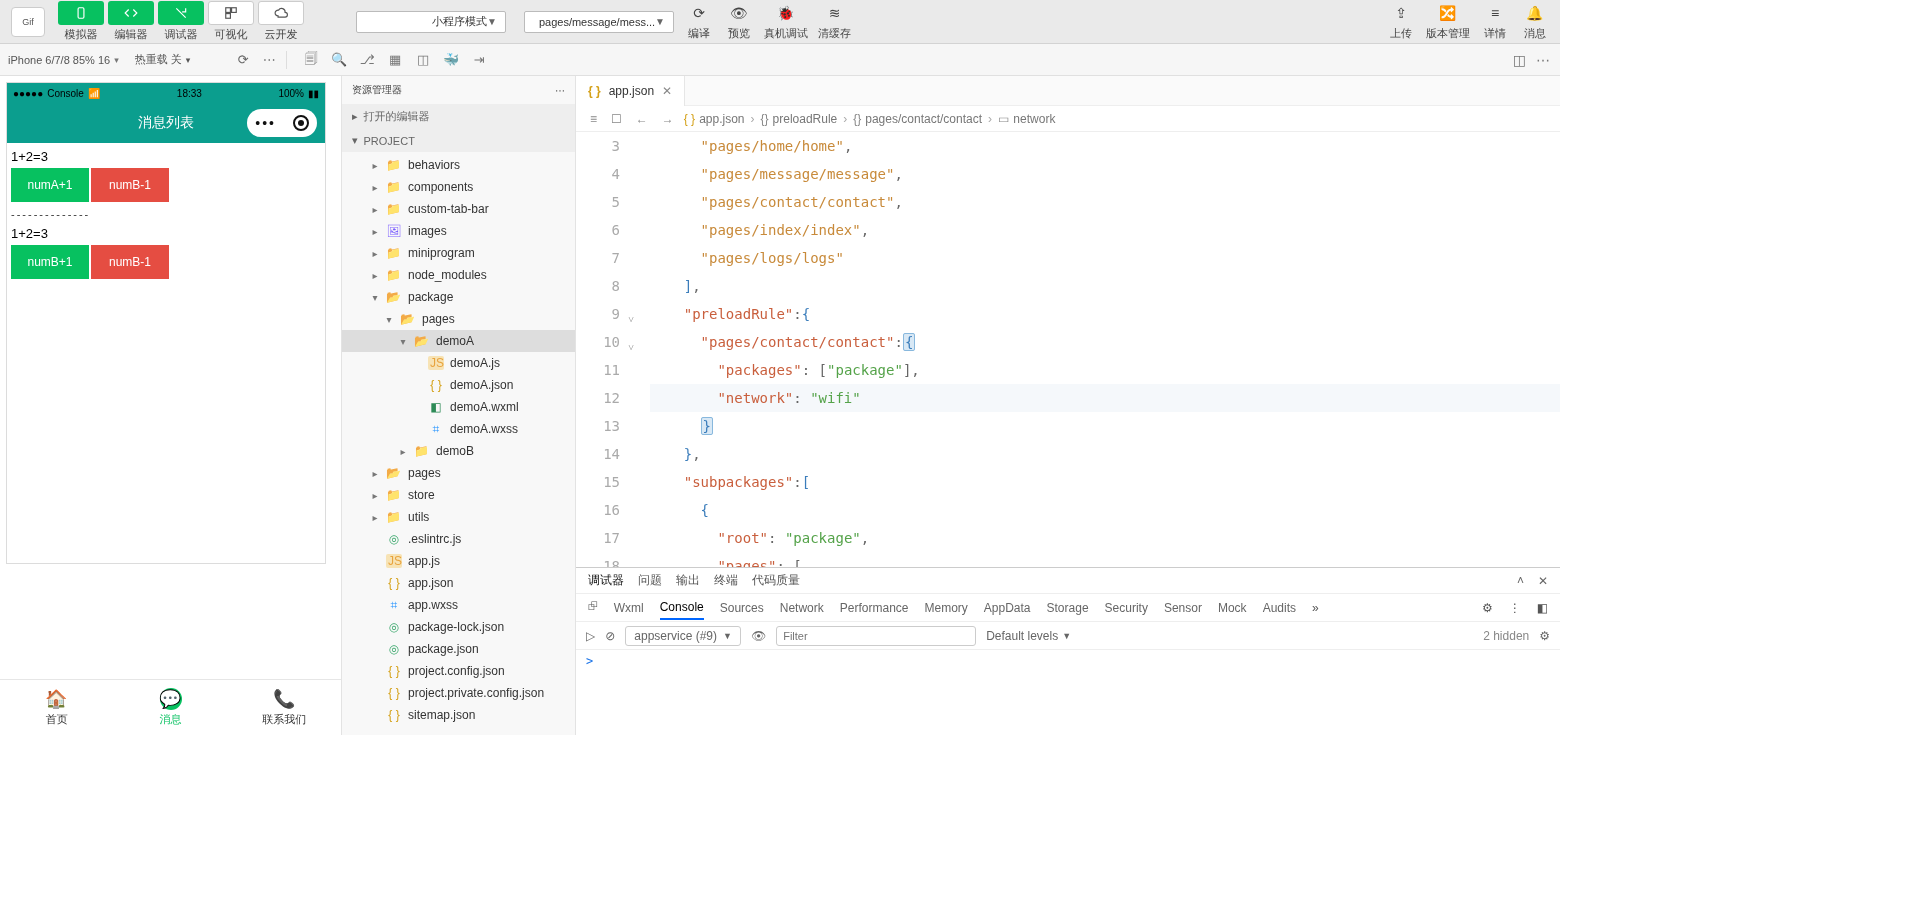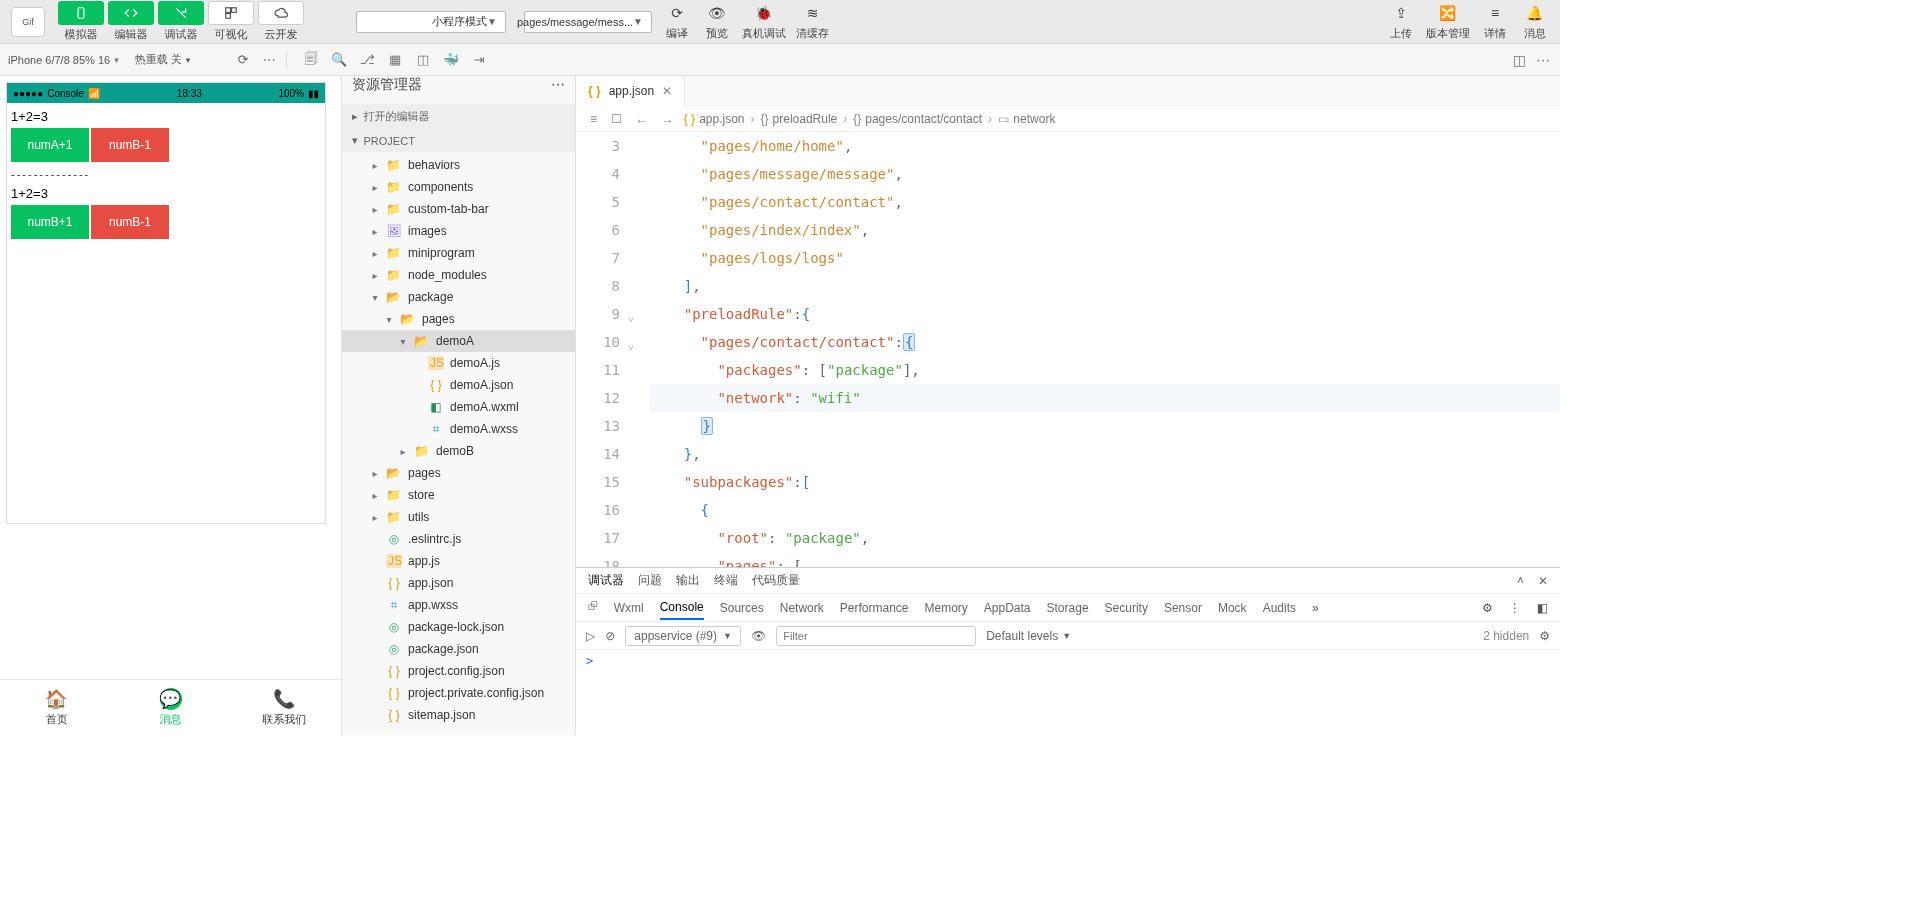--- a/index.html
+++ b/index.html
@@ -14,21 +14,21 @@
   .green-btn-group { display:flex; gap:4px; margin:0 4px;}
   .green-btn-group .gb { width:46px; height:24px; background:#07c160; border-radius:3px; display:flex; align-items:center; justify-content:center; color:#fff; cursor:pointer;}
   .light-box { width:46px; height:24px; background:#fff; border:1px solid #ccc; border-radius:3px; display:flex; align-items:center; justify-content:center; cursor:pointer; color:#555;}
   .tbar-label-row { display:flex; gap:0; margin-top:2px;}
   .tbar-label-row span { width:50px; text-align:center; font-size:11px; color:#444;}
   .tbar-col { display:flex; flex-direction:column; align-items:center;}
   .tbar-select { flex:0 0 auto; margin-left:40px; }
   .tbar-select .sel { width:150px; height:22px; border:1px solid #bbb; background:#fff; display:flex; align-items:center; justify-content:flex-end; padding:0 8px; border-radius:2px; font-size:11px; cursor:pointer;}
   .tbar-select .sel .arrow{font-size:10px;color:#666;}
   .tbar-pagesel { margin-left:18px; }
-  .tbar-pagesel .sel { width:128px; }
+  .tbar-pagesel .sel { width:150px; }
   .tbar-rightcluster { display:flex; gap:10px; margin-left:10px; align-items:center;}
   .tbar-rightcluster .ic { width:30px; height:22px; display:flex; align-items:center; justify-content:center; color:#444; cursor:pointer; font-size:14px;}
   .tbar-rightcluster .col { display:flex; flex-direction:column; align-items:center; gap:2px;}
   .tbar-rightcluster .col .lbl{font-size:11px; color:#444;}
   .tbar-far-right { margin-left:auto; display:flex; gap:10px; padding-right:10px;}
   .tbar-far-right .col{display:flex;flex-direction:column;align-items:center; gap:2px;}
   .tbar-far-right .ic{width:30px;height:22px;display:flex;align-items:center;justify-content:center;color:#444;cursor:pointer;font-size:14px;}
   .tbar-far-right .lbl{font-size:11px;color:#444;}
 
   
@@ -67,21 +67,21 @@
   .b.red{background:#e54d42;}
   .dashes{font-size:11px;letter-spacing:2px;color:#333;padding:2px 0;}
   .simcol .flex1{flex:1;}
   .tabbar{height:56px;border-top:1px solid #e6e6e6;display:flex;}
   .tabbar .ti{flex:1;display:flex;flex-direction:column;align-items:center;justify-content:center;gap:2px;font-size:11px;color:#333;cursor:pointer;}
   .tabbar .ti.active{color:#07c160;}
   .tabbar .ti .ticon{font-size:18px;}
 
   
   .explorer { width:234px; background:#f8f8f8; border-right:1px solid #e3e3e3; display:flex; flex-direction:column; overflow:auto;}
-  .exp-head{height:28px;display:flex;justify-content:space-between;padding:0 10px;font-size:14px;color:#444;}
+  .exp-head{height:28px;display:flex;align-items:center;justify-content:space-between;padding:0 10px;font-size:10px;color:#444;}
   .exp-section{font-size:11px;color:#666;padding:5px 10px;background:#eee;cursor:pointer;display:flex;align-items:center;gap:6px;}
   .tree{padding:2px 0;}
   .tree .node{display:flex;align-items:center;height:22px;font-size:12px;color:#333;cursor:pointer;gap:6px;padding-right:6px;}
   .tree .node.sel{background:#ddd;}
   .tree .arrow{width:10px;text-align:center;color:#777;font-size:10px;}
   .tree .ficon{width:16px;text-align:center;font-size:12px;}
   .fc-folder{color:#b58900;}
   .fc-folder-open{color:#b58900;}
   .fc-js{color:#e8a33d;background:#f7e3b5;border-radius:2px;font-size:9px;padding:0 2px;}
   .fc-json{color:#d4a017;}
@@ -275,20 +275,27 @@
             <div class="l">
                 <span>●●●●●</span>
                 <span>Console</span>
                 <span>📶</span>
               </div>
             <span>18:33</span>
             <div class="l">
                 <span>100%</span>
                 <span>▮▮</span>
               </div>
+          </div>
+          <div class="phone-nav">
+            <span>消息列表</span>
+            <div class="capsule">
+              <span class="dot3">•••</span>
+              <span class="ring"></span>
+            </div>
           </div>
           <div class="phone-body">
             <div class="eq">1+2=3</div>
             <div class="btnrow">
               <div class="b green">numA+1</div>
               <div class="b red">numB-1</div>
             </div>
             <div class="dashes">--------------</div>
             <div class="eq">1+2=3</div>
             <div class="btnrow">

